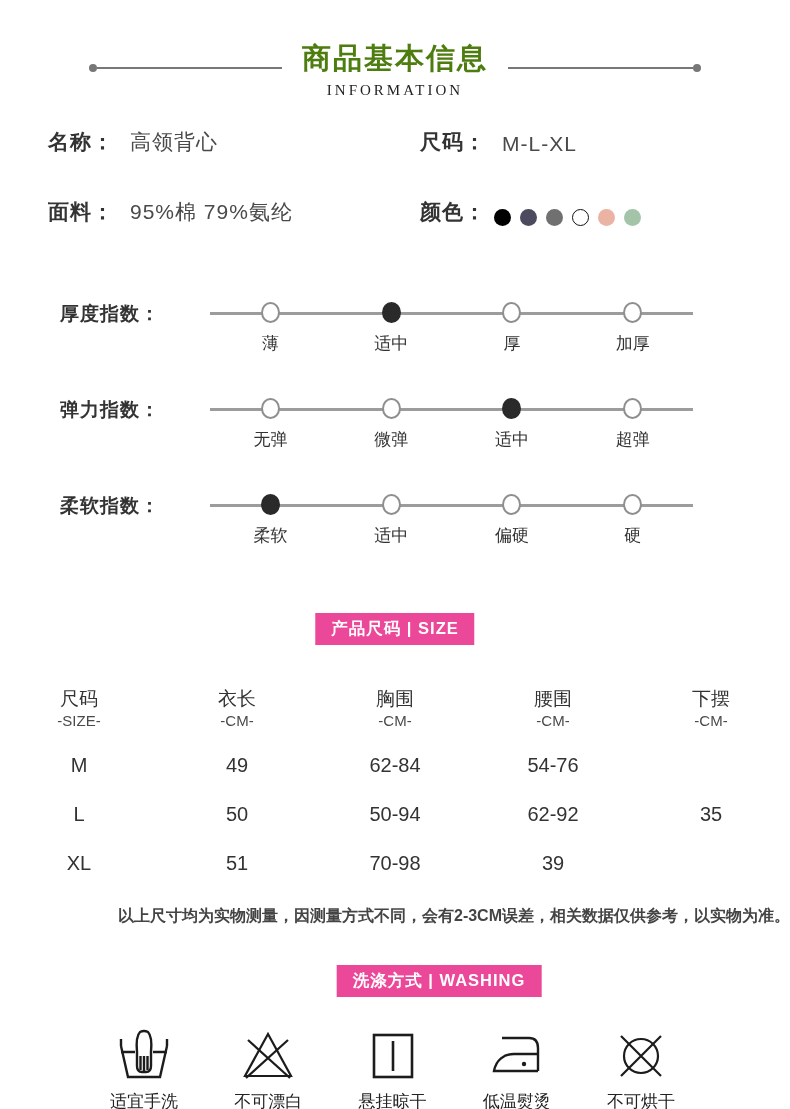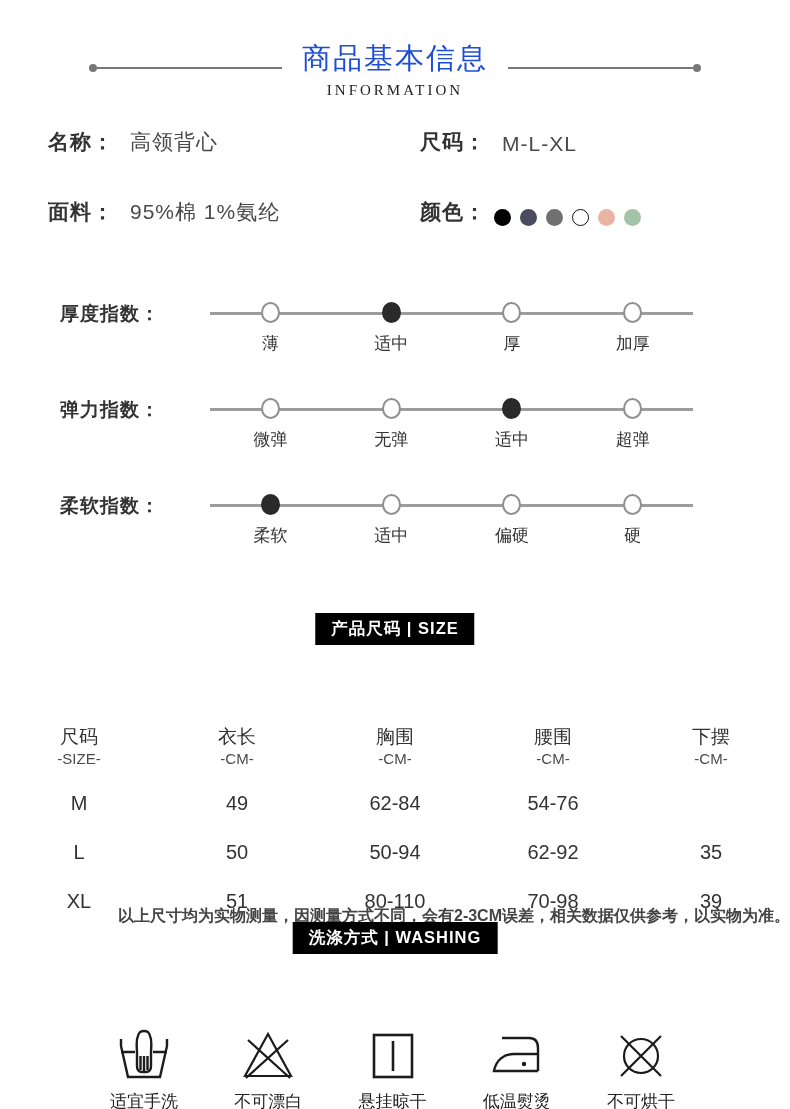--- a/index.html
+++ b/index.html
@@ -5,21 +5,21 @@
   * { margin:0; padding:0; box-sizing:border-box; }
   body { background:#fff; font-family:"Liberation Sans","DejaVu Sans",sans-serif; }
   .page { position:relative; width:790px; height:1109px; background:#fff; overflow:hidden; margin:0 auto; }
 
   
   .header { position:absolute; top:38px; left:0; width:790px; display:flex; justify-content:center; align-items:flex-start; }
   .h-line { display:flex; align-items:center; margin-top:26px; }
   .h-rule { width:185px; height:2px; background:#777; }
   .h-dot { width:8px; height:8px; border-radius:50%; background:#777; }
   .h-center { margin:0 20px; text-align:center; }
-  .h-title { font-family:"Liberation Serif","DejaVu Serif",serif; font-weight:400; font-size:29px; letter-spacing:2px; color:#1d4ed8; line-height:40px; }
+  .h-title { font-family:"Liberation Serif","DejaVu Serif",serif; font-weight:700; font-size:29px; letter-spacing:2px; color:#4d7c0f; line-height:40px; }
   .h-sub { font-family:"Liberation Serif","DejaVu Serif",serif; font-size:15px; letter-spacing:3px; color:#1f1f1f; margin-top:4px; }
 
   
   .info { position:absolute; top:128px; left:48px; right:30px; }
   .info-row { display:flex; height:70px; align-items:flex-start; }
   .info-cell-left { width:372px; display:flex; align-items:center; }
   .info-cell-right { flex:1; display:flex; align-items:flex-end; }
   .info-label { font-size:21px; font-weight:700; color:#333; letter-spacing:1px; }
   .info-value { font-size:21px; color:#4a4a4a; margin-left:16px; letter-spacing:1px; }
   .color-dots { display:flex; align-items:center; margin-left:8px; }
@@ -32,26 +32,26 @@
   .slider-label { position:absolute; left:60px; top:6px; font-size:19px; font-weight:700; color:#333; line-height:27px; letter-spacing:1px; }
   .slider-track-area { position:absolute; left:210px; top:0; width:483px; }
   .track-line { position:absolute; left:0; top:18px; width:483px; height:3px; background:#9c9c9c; }
   .dots { position:relative; display:flex; }
   .dot-cell { flex:1; display:flex; flex-direction:column; align-items:center; padding-top:8px; }
   .dot { width:19px; height:21px; border-radius:50%; background:#fff; border:2px solid #8f8f8f; }
   .dot.filled { background:#2a2a2a; border-color:#2a2a2a; }
   .dot-label { margin-top:9px; font-size:17px; color:#333; }
 
   
-  .badge { position:absolute; left:50%; transform:translateX(-50%); background:#000000; color:#fff; font-size:16.5px; font-weight:700; letter-spacing:1px; padding:5px 16px; white-space:nowrap; }
+  .badge { position:absolute; left:50%; transform:translateX(-50%); background:#ec4899; color:#fff; font-size:16.5px; font-weight:700; letter-spacing:1px; padding:5px 16px; white-space:nowrap; }
   .badge-size { top:613px; }
-  .badge-wash { top:922px; }
-
-  
-  .size-table { position:absolute; top:724px; left:0; width:790px; }
+  .badge-wash { top:965px;margin-left:44px; }
+
+  
+  .size-table { position:absolute; top:686px; left:0; width:790px; }
   .t-grid { display:grid; grid-template-columns:repeat(5,1fr); }
   .t-head .t-title { font-size:19px; color:#333; text-align:center; }
   .t-head .t-unit { font-size:15px; color:#4a4a4a; text-align:center; }
   .t-row { display:grid; grid-template-columns:repeat(5,1fr); height:49px; align-items:center; }
   .t-rows { margin-top:12px; }
   .t-cell { font-size:20px; color:#333; text-align:center; }
   .note { position:absolute; top:906px; left:0; width:790px; text-align:right; font-size:16px; font-weight:700; color:#444; }
 
   
   .wash-row { position:absolute; top:1026px; left:85px; width:615px; display:flex; justify-content:space-between; }
@@ -86,21 +86,21 @@
         <span class="info-value">高领背心</span>
       </div>
       <div class="info-cell-right">
         <span class="info-label">尺码：</span>
         <span class="info-value">M-L-XL</span>
       </div>
     </div>
     <div class="info-row">
       <div class="info-cell-left">
         <span class="info-label">面料：</span>
-        <span class="info-value">95%棉 1%氨纶</span>
+        <span class="info-value">95%棉 79%氨纶</span>
       </div>
       <div class="info-cell-right">
         <span class="info-label">颜色：</span>
         <span class="color-dots">
           <span class="color-dot" style="background-color: rgb(0, 0, 0);"></span>
           <span class="color-dot" style="background-color: rgb(75, 74, 94);"></span>
           <span class="color-dot" style="background-color: rgb(112, 112, 112);"></span>
           <span class="color-dot outlined" style="background-color: rgb(255, 255, 255);"></span>
           <span class="color-dot" style="background-color: rgb(235, 179, 163);"></span>
           <span class="color-dot" style="background-color: rgb(163, 196, 169);"></span>
@@ -136,25 +136,25 @@
       </div>
     </div>
 
     <div class="slider-row">
       <div class="slider-label">弹力指数：</div>
       <div class="slider-track-area">
         <div class="track-line"></div>
         <div class="dots">
           <div class="dot-cell">
             <span class="dot"></span>
+            <span class="dot-label">无弹</span>
+          </div>
+          <div class="dot-cell">
+            <span class="dot"></span>
             <span class="dot-label">微弹</span>
-          </div>
-          <div class="dot-cell">
-            <span class="dot"></span>
-            <span class="dot-label">无弹</span>
           </div>
           <div class="dot-cell">
             <span class="dot filled"></span>
             <span class="dot-label">适中</span>
           </div>
           <div class="dot-cell">
             <span class="dot"></span>
             <span class="dot-label">超弹</span>
           </div>
         </div>
@@ -223,21 +223,20 @@
       <div class="t-row">
         <div class="t-cell">L</div>
         <div class="t-cell">50</div>
         <div class="t-cell">50-94</div>
         <div class="t-cell">62-92</div>
         <div class="t-cell">35</div>
       </div>
       <div class="t-row">
         <div class="t-cell">XL</div>
         <div class="t-cell">51</div>
-        <div class="t-cell">80-110</div>
         <div class="t-cell">70-98</div>
         <div class="t-cell">39</div>
       </div>
     </div>
   </div>
 
   <div class="note">以上尺寸均为实物测量，因测量方式不同，会有2-3CM误差，相关数据仅供参考，以实物为准。</div>
 
   <div class="badge badge-wash">洗涤方式 | WASHING</div>
 

